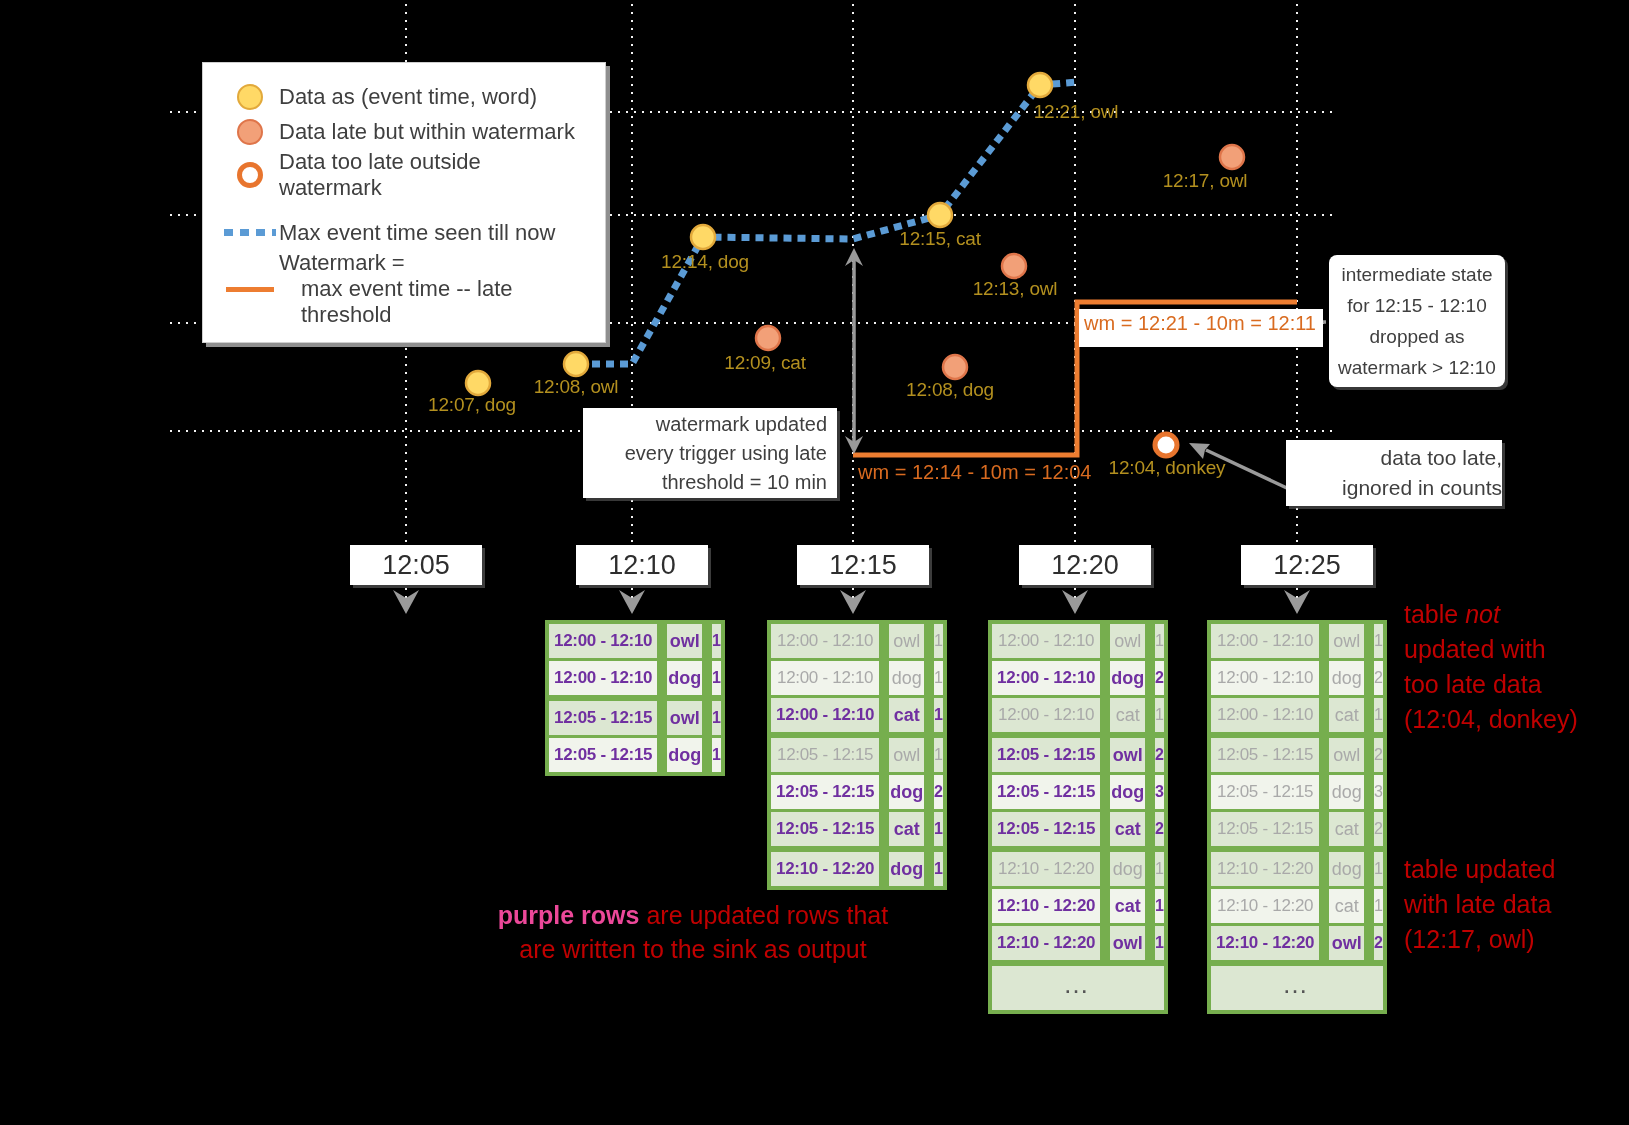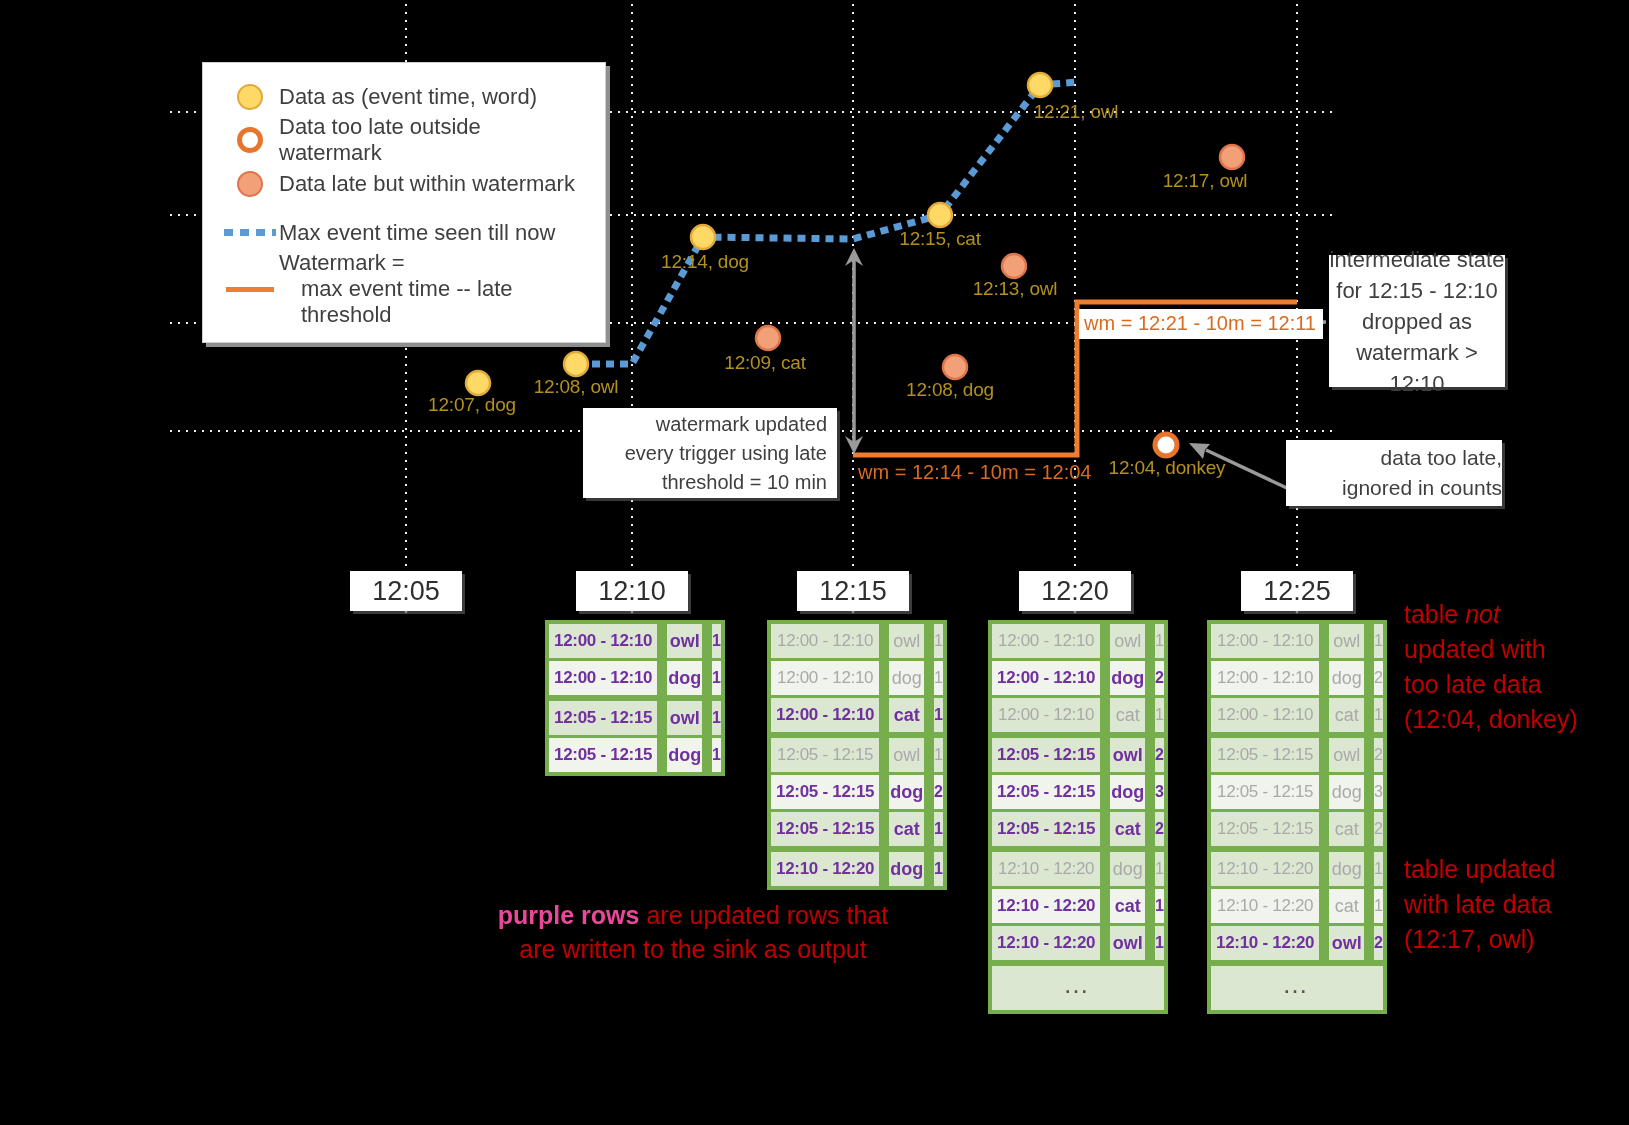--- a/index.html
+++ b/index.html
@@ -18,21 +18,21 @@
   .pt-ontime { fill:#FFD966; stroke:#E2A93B; stroke-width:2.5; }
   .pt-late { fill:#F2A078; stroke:#DF754A; stroke-width:2.5; }
   .pt-too_late { fill:#ffffff; stroke:#E8752E; stroke-width:5; }
 
   .plabel {
     position:absolute; transform:translate(-50%,-50%); color:#B3901F;
     font-size:19px; white-space:nowrap; font-weight:400; letter-spacing:-0.2px;
   }
 
   .timebox {
-    position:absolute; top:571px; width:112px; height:40px; background:#fff;
+    position:absolute; top:545px; width:132px; height:40px; background:#fff;
     color:#2e2e2e; font-size:27px; display:flex; align-items:center; justify-content:center;
     box-shadow:3px 3px 0 rgba(150,150,150,.4);
   }
 
   
   .legend {
     position:absolute; left:202px; top:62px; width:404px; padding:16px 18px 14px 18px;
     background:#fff; border:1px solid #cfcfcf; box-shadow:4px 4px 0 #8f8f8f;
     color:#3f3f3f; font-size:22px;
   }
@@ -49,28 +49,28 @@
   .lindent { padding-left:22px; }
 
   
   .abox {
     position:absolute; background:#fff; color:#3f3f3f;
     box-shadow:3px 3px 0 rgba(140,140,140,.4);
     display:flex; flex-direction:column; justify-content:center;
   }
   #boxA { left:583px; top:408px; width:254px; height:90px; font-size:20px;
           line-height:29px; text-align:right; padding-right:10px; }
-  #boxB { left:1329px; top:255px; width:176px; height:132px; font-size:22px;
-          line-height:31px; text-align:center; }
+  #boxB { left:1329px; top:255px; width:176px; height:132px; font-size:19px;
+          line-height:31px; text-align:center;border-radius:8px; }
   #boxC { left:1286px; top:440px; width:216px; height:66px; font-size:21px;
           line-height:30px; text-align:center;align-items:flex-end; }
 
   .wmtext { position:absolute; color:#D96B20; font-size:20px; white-space:nowrap; }
   #wm1 { left:858px; top:461px; }
-  #wm2 { left:1079px; top:309px; background:#fff; padding:3px 7px 4px 5px; }
+  #wm2 { left:1079px; top:309px; background:#fff; padding:3px 7px 12px 5px; }
 
   .rednote { position:absolute; color:#C00000; font-size:25px; line-height:35px; }
   #noteTooLate { left:1404px; top:597px; }
   #noteLate { left:1404px; top:852px; }
   .ital { font-style:italic; }
 
   #purpleNote { position:absolute; left:473px; top:898px; width:440px;
     text-align:center; color:#C00000; font-size:25px; line-height:34px; }
   #purpleNote .pp { color:#ec4899; font-weight:bold; }
 
@@ -135,29 +135,29 @@
 
   <div class="legend">
     <div class="litem">
       <span class="licon">
           <span class="ldot yellow"></span>
         </span>
       <span>Data as (event time, word)</span>
     </div>
     <div class="litem">
       <span class="licon">
+          <span class="ldot salmon"></span>
+        </span>
+      <span>Data late but within watermark</span>
+    </div>
+    <div class="litem">
+      <span class="licon">
           <span class="ldot hollow"></span>
         </span>
       <span>Data too late outside watermark</span>
-    </div>
-    <div class="litem">
-      <span class="licon">
-          <span class="ldot salmon"></span>
-        </span>
-      <span>Data late but within watermark</span>
     </div>
     <div class="litem lgap">
       <span class="licon">
           <span class="lline-blue"></span>
         </span>
       <span>Max event time seen till now</span>
     </div>
     <div class="litem">
       <span class="licon">
           <span class="lline-orange"></span>

